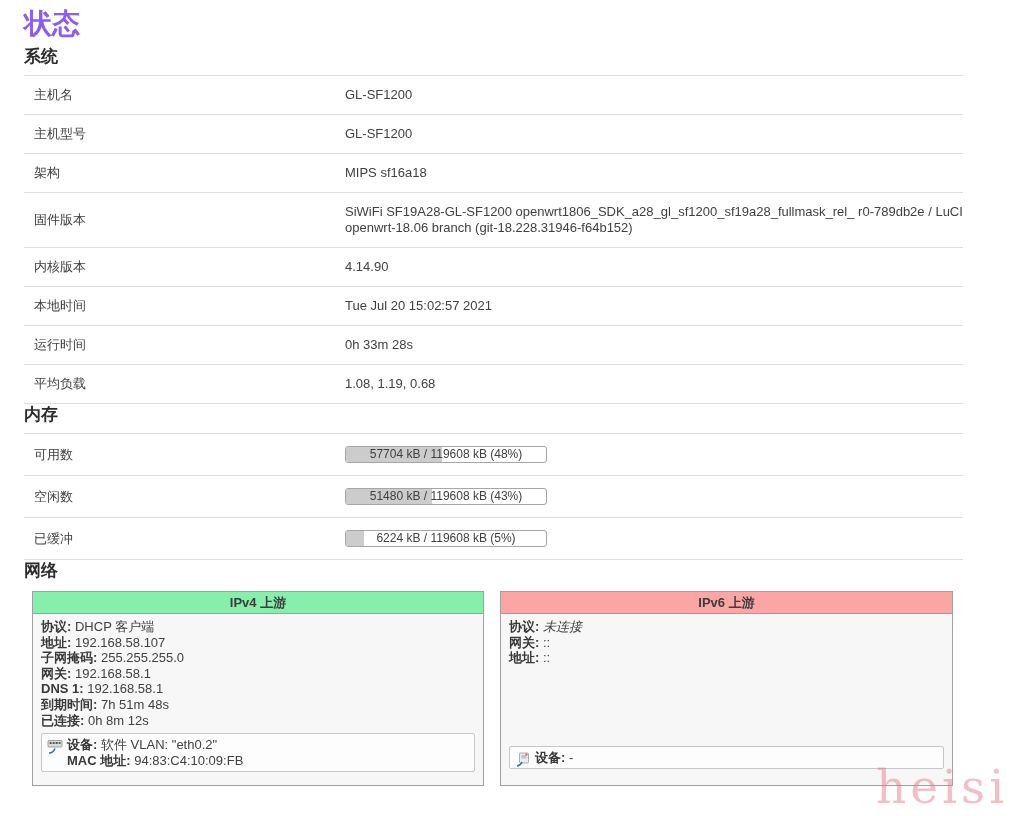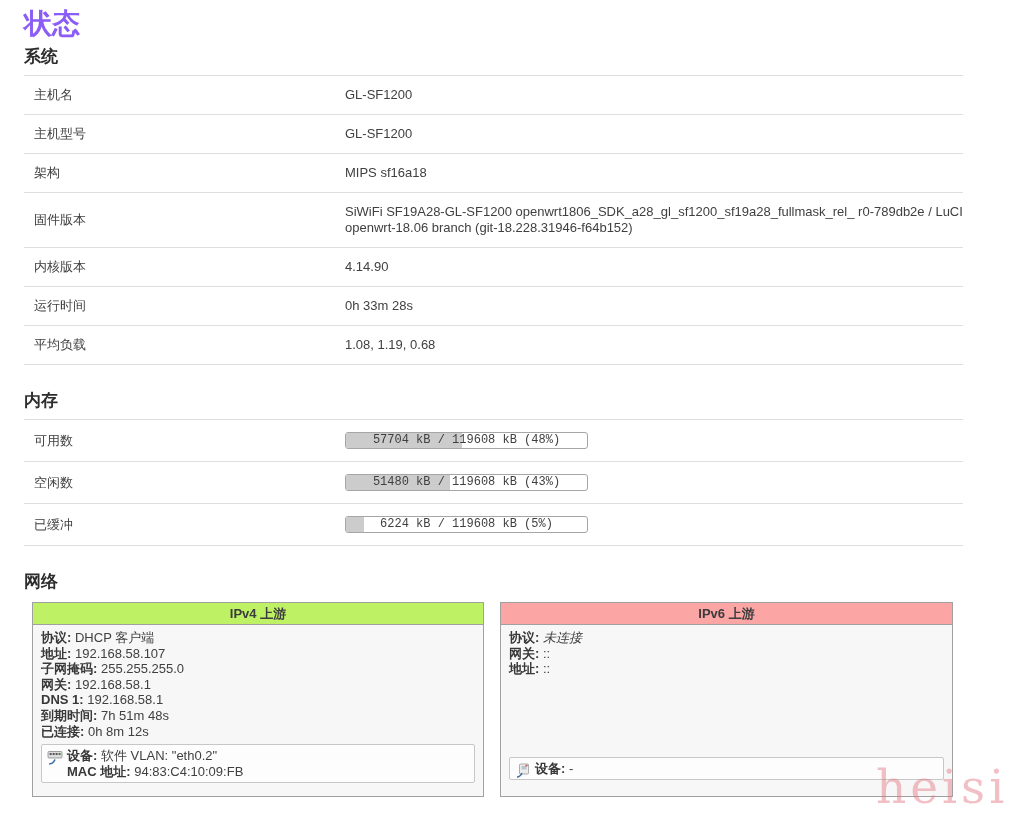--- a/index.html
+++ b/index.html
@@ -5,32 +5,32 @@
   * { margin:0; padding:0; box-sizing:border-box; }
   html,body { width:1026px; height:816px; overflow:hidden; background:#ffffff; }
   body {
     font-family:"Liberation Sans","DejaVu Sans",sans-serif;
     font-size:13px; color:#404040; position:relative;
   }
   .content { position:relative; padding:10px 0 0 24px; width:963px; }
 
   .page-title { font-size:28px; font-weight:bold; color:#8b5cf6; line-height:28px; margin-bottom:8px; }
   .section-title { font-size:17px; font-weight:bold; color:#2d2d2d; line-height:22px; margin:0 0 7px 0; }
-  .section-title.mt { margin-top:25px; }
+  .section-title.mt { }
 
   table.kv { width:939px; border-collapse:collapse; }
   table.kv tr { border-top:1px solid #dedede; }
   table.kv tr:last-child { border-bottom:1px solid #dedede; }
   table.kv td { vertical-align:middle; line-height:16px; }
   table.kv td.k { width:321px; padding:11px 0 11px 10px; }
   table.kv td.v { padding:11px 0; }
   table.kv.mem td.k { padding:12px 0 12px 10px; }
   table.kv.mem td.v { padding:12px 0; }
 
-  .pbar { position:relative; width:243px; height:17px; border:1px solid #a6a6a6; border-radius:3px; background:#fff;font-family:Liberation Mono, monospace; }
+  .pbar { position:relative; width:202px; height:17px; border:1px solid #a6a6a6; border-radius:3px; background:#fff; }
   .pbar .fill { position:absolute; left:0; top:0; bottom:0; background:#cccccc; border-radius:2px 0 0 2px; min-width:18px; }
   .pbar .txt { position:absolute; left:0; right:0; top:0; text-align:center; font-size:12px; line-height:15px; color:#404040; white-space:nowrap; }
 
   .netrow { display:flex; gap:16px; margin:9px 0 0 8px; }
   .ifacebox { border:1px solid #a0a0a0; background:#f7f7f7; height:195px; }
   .ifacebox.v4 { width:452px; }
   .ifacebox.v6 { width:453px; }
   .ifacebox-head { text-align:center; font-weight:bold; color:#3c3c3c; line-height:17px; padding:2px 0; border-bottom:1px solid #a0a0a0; }
   .ifacebox-body { padding:5px 8px 0 8px; line-height:15.6px; }
   .ifacebox-body b { color:#383838; }
@@ -73,20 +73,24 @@
     </tr>
     <tr>
       <td class="k">固件版本</td>
       <td class="v">SiWiFi SF19A28-GL-SF1200 openwrt1806_SDK_a28_gl_sf1200_sf19a28_fullmask_rel_ r0-789db2e / LuCI openwrt-18.06 branch (git-18.228.31946-f64b152)</td>
     </tr>
     <tr>
       <td class="k">内核版本</td>
       <td class="v">4.14.90</td>
     </tr>
     <tr>
+      <td class="k">本地时间</td>
+      <td class="v">Tue Jul 20 15:02:57 2021</td>
+    </tr>
+    <tr>
       <td class="k">运行时间</td>
       <td class="v">0h 33m 28s</td>
     </tr>
     <tr>
       <td class="k">平均负载</td>
       <td class="v">1.08, 1.19, 0.68</td>
     </tr>
   </tbody>
     </table>
 
@@ -120,21 +124,21 @@
         </div>
       </td>
     </tr>
   </tbody>
     </table>
 
   <div class="section-title mt">网络</div>
   <div class="netrow">
 
     <div class="ifacebox v4">
-      <div class="ifacebox-head" style="background: #bef264;">IPv4 上游</div>
+      <div class="ifacebox-head" style="background: #86efac;">IPv4 上游</div>
       <div class="ifacebox-body">
         <div><b>协议:</b> <span>DHCP 客户端</span></div>
         <div><b>地址:</b> <span>192.168.58.107</span></div>
         <div><b>子网掩码:</b> <span>255.255.255.0</span></div>
         <div><b>网关:</b> <span>192.168.58.1</span></div>
         <div><b>DNS 1:</b> <span>192.168.58.1</span></div>
         <div><b>到期时间:</b> <span>7h 51m 48s</span></div>
         <div><b>已连接:</b> <span>0h 8m 12s</span></div>
 
         <div class="devbox left-dev">

